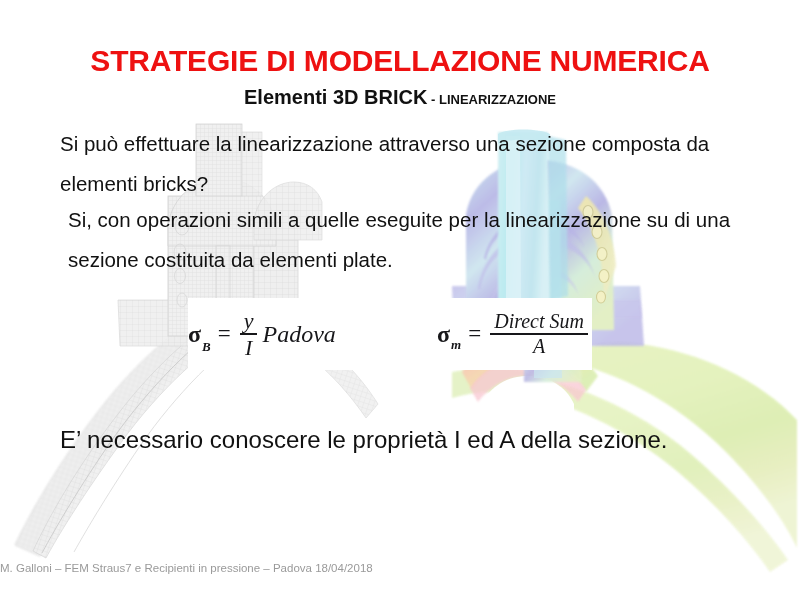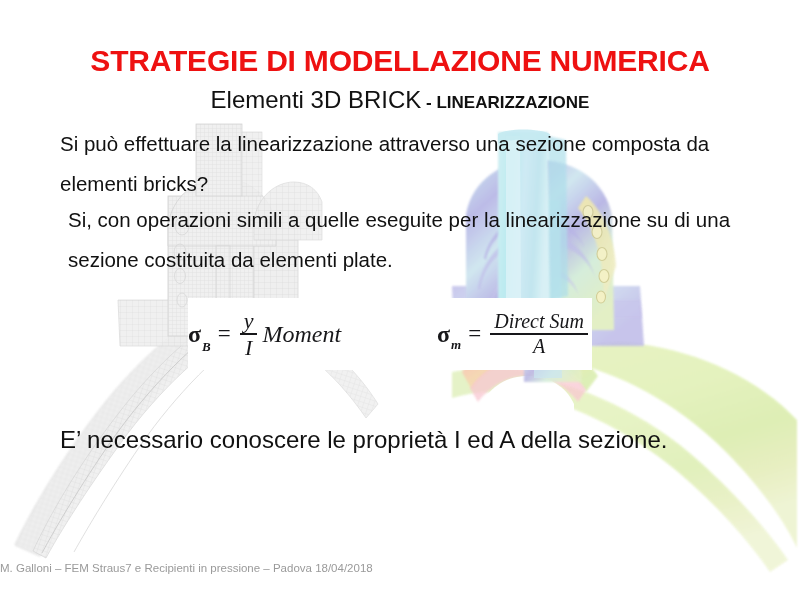--- a/index.html
+++ b/index.html
@@ -54,25 +54,25 @@
   .subtitle {
     position: absolute;
     left: 0;
     top: 86px;
     width: 800px;
     text-align: center;
     white-space: nowrap;
     color: #111111;
   }
   .subtitle .big {
-    font-size: 24px;
-    font-weight: normal;
+    font-size: 20px;
+    font-weight: bold;
   }
   .subtitle .small {
-    font-size: 17px;
+    font-size: 13px;
     font-weight: bold;
   }
 
   .para {
     position: absolute;
     left: 60px;
     width: 690px;
     font-size: 20.5px;
     color: #111111;
     line-height: 40px;
@@ -359,21 +359,21 @@
 
       <div class="formula" id="formula-1">
         <span class="sym">σ</span>
           <span class="sub">B</span>
         <span class="eq">=</span>
         <span class="frac small-frac">
           <span class="num">y</span>
           <span class="bar"></span>
           <span class="den">I</span>
         </span>
-        <span class="trailing">Moment</span>
+        <span class="trailing">Padova</span>
       </div>
 
       <div class="formula" id="formula-2">
         <span class="sym">σ</span>
           <span class="sub">m</span>
         <span class="eq">=</span>
         <span class="frac wide">
           <span class="num">Direct Sum</span>
           <span class="bar"></span>
           <span class="den">A</span>

